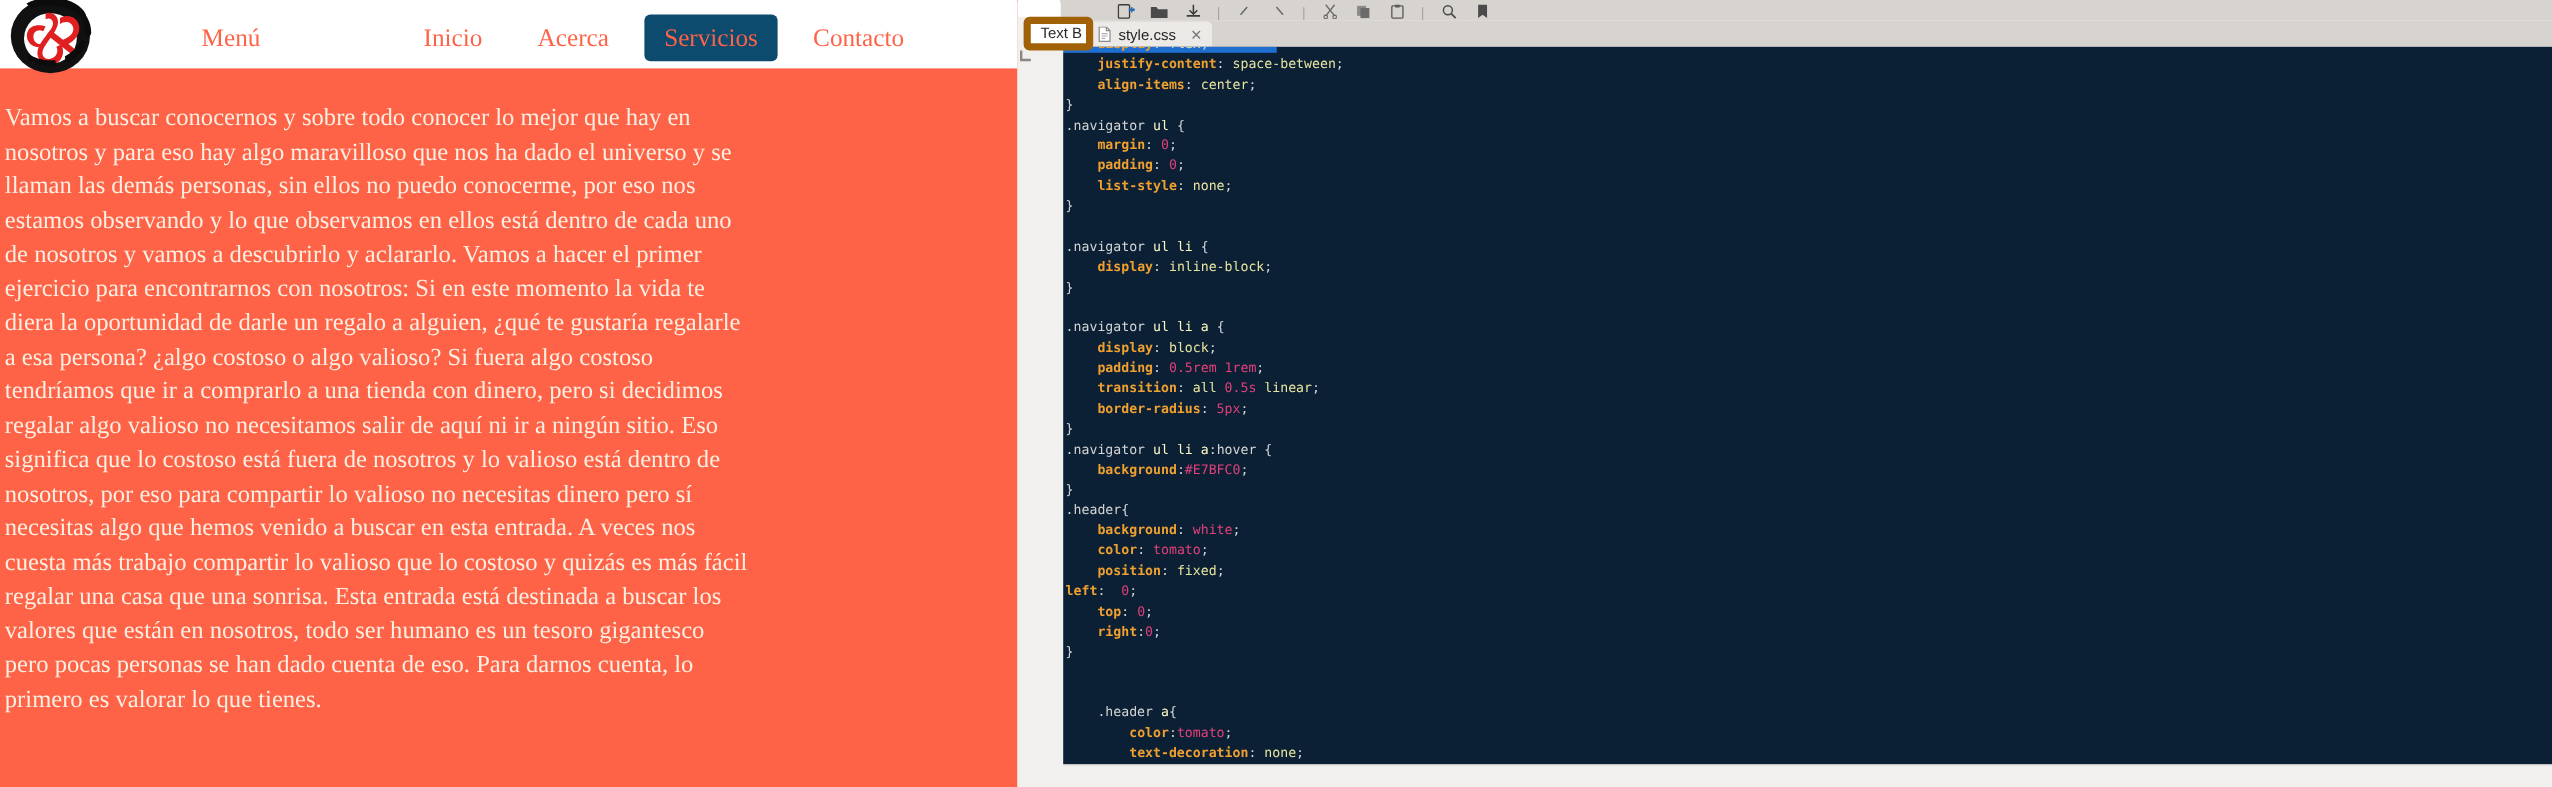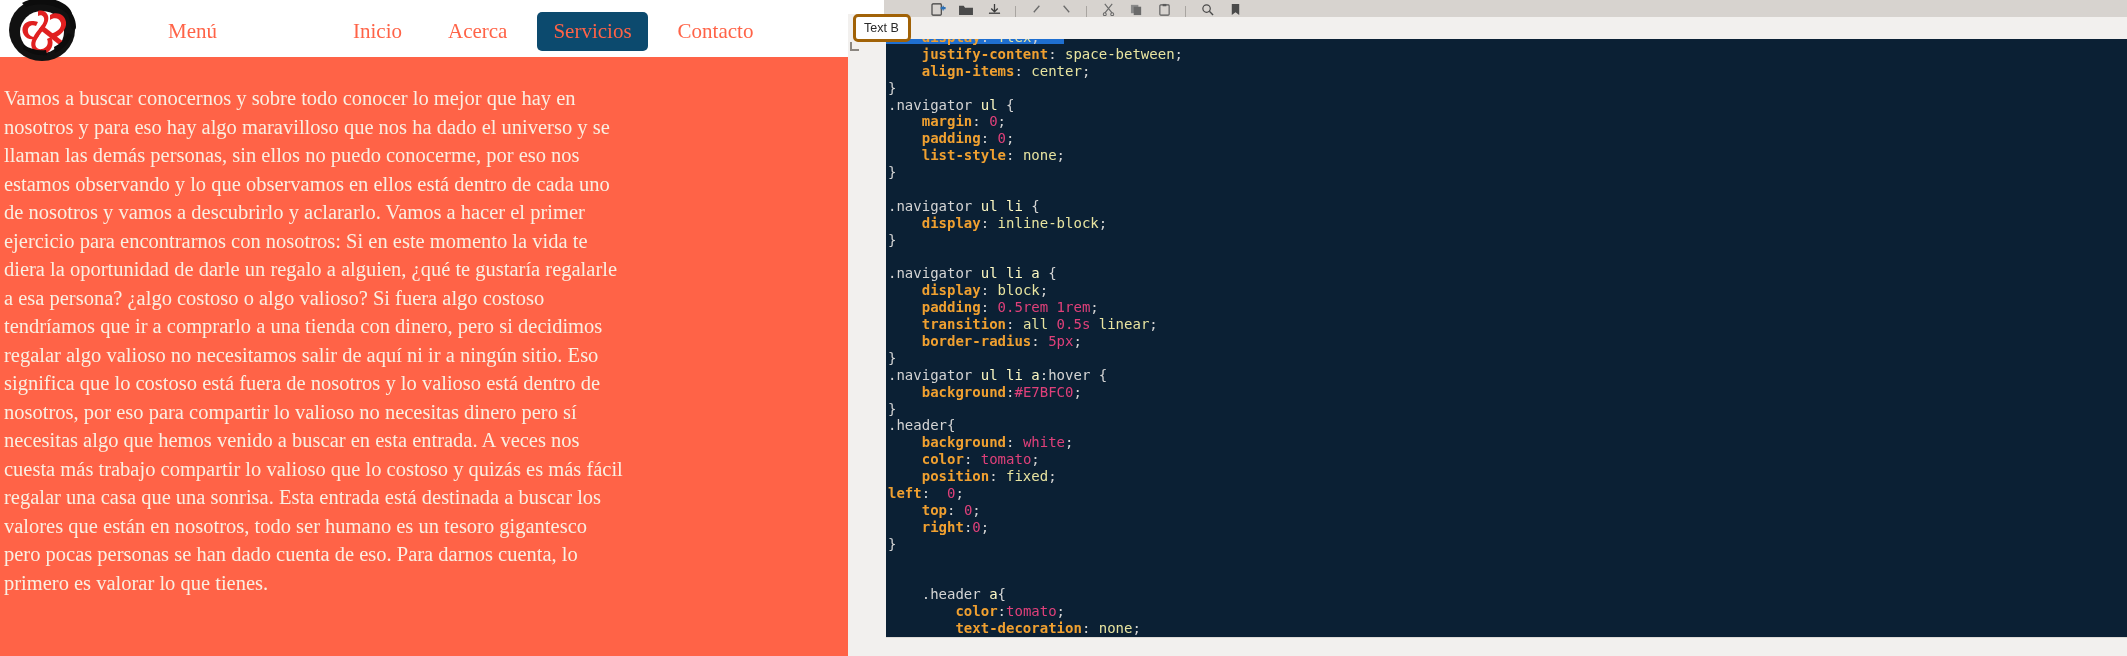--- a/index.html
+++ b/index.html
@@ -114,21 +114,21 @@
   .tb-sep {
     width: 1px; height: 11px; background: #a9a5a1;
     margin: 0 7px;
   }
   .tb-spacer { width: 34px; }
 
   .sidebar-label-box {
     position: absolute; left: 5px; top: 14px;
     width: 58px; height: 28px;
     background: #ffffff;
-    border: 3px solid #a16207;
+    border: 6px solid #a16207;
     border-radius: 5px;
     display: flex; align-items: center;
     padding-left: 8px;
     box-sizing: border-box;
     font-size: 12.5px; color: #2a2a2a;
     overflow: hidden;
     z-index: 4;
   }
   .tree-elbow {
     position: absolute; left: 0px; top: 40px;
@@ -168,21 +168,21 @@
     font-size: 12px;
     line-height: 1;
   }
 
   .code-area {
     position: absolute; left: 36px; top: 39px;
     width: 1243px; height: 600px;
     background: #0b2034;
     overflow: hidden;
     font-family: "DejaVu Sans Mono", monospace;
-    font-size: 14px;
+    font-size: 11px;
     line-height: 16.9px;
   }
   .code-sel-bar {
     position: absolute; left: 0; top: 0;
     width: 180px; height: 5px;
     background: #1f6fd0;
   }
   .code-inner {
     position: absolute; left: 0; top: -10px;
     padding: 0 0 0 4px;
@@ -313,20 +313,33 @@
             <path d="M10 9 L14 13" stroke="#4a4a4a" stroke-width="1.5"></path>
           </svg>
       </div>
       <div class="tb-icon">
         <svg width="15" height="13" viewBox="0 0 16 14">
             <path d="M4 1 h8 v12 l-4 -3 l-4 3 Z" fill="#4a4a4a"></path>
           </svg>
       </div>
     </div>
 
+    <div class="tabbar">
+      <div class="tab">
+        <span class="file-icon">
+          <svg width="11" height="13" viewBox="0 0 11 13">
+              <path d="M1 0.5 h6 l3 3 v9 h-9 Z" fill="#ffffff" stroke="#8a8a8a" stroke-width="1"></path>
+              <path d="M7 0.5 v3 h3" fill="none" stroke="#8a8a8a" stroke-width="1"></path>
+              <path d="M3 6 h5 M3 8 h5 M3 10 h3" stroke="#aaaaaa" stroke-width="0.9"></path>
+            </svg>
+        </span>
+        <span>style.css</span>
+        <span class="tab-close">✕</span>
+      </div>
+    </div>
 
     <div class="panel-bg"></div>
     <div class="sidebar-label-box">
       <span>Text B</span>
     </div>
     <div class="tree-elbow">
       <svg width="14" height="14" viewBox="0 0 14 14">
           <path d="M3 2 v8 h8" fill="none" stroke="#8b8680" stroke-width="2"></path>
         </svg>
     </div>

